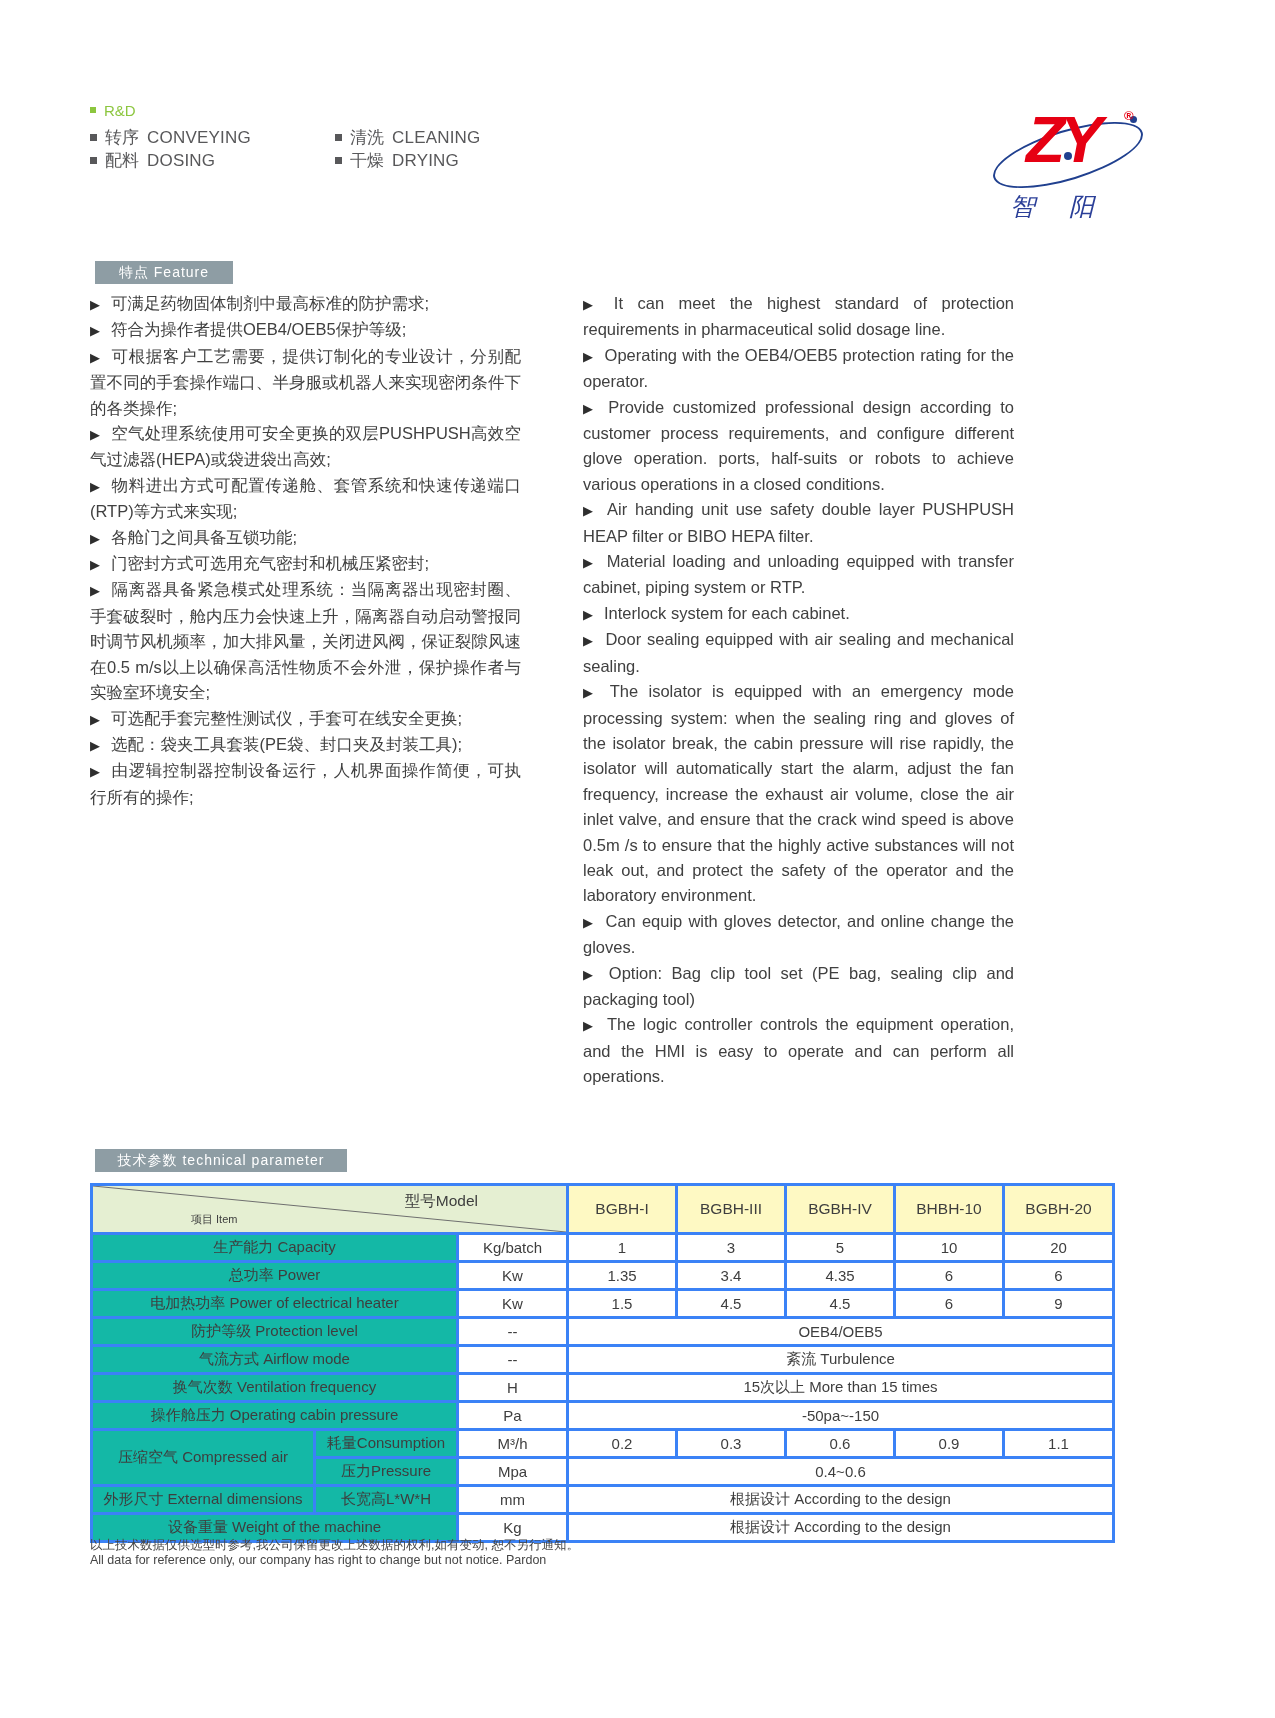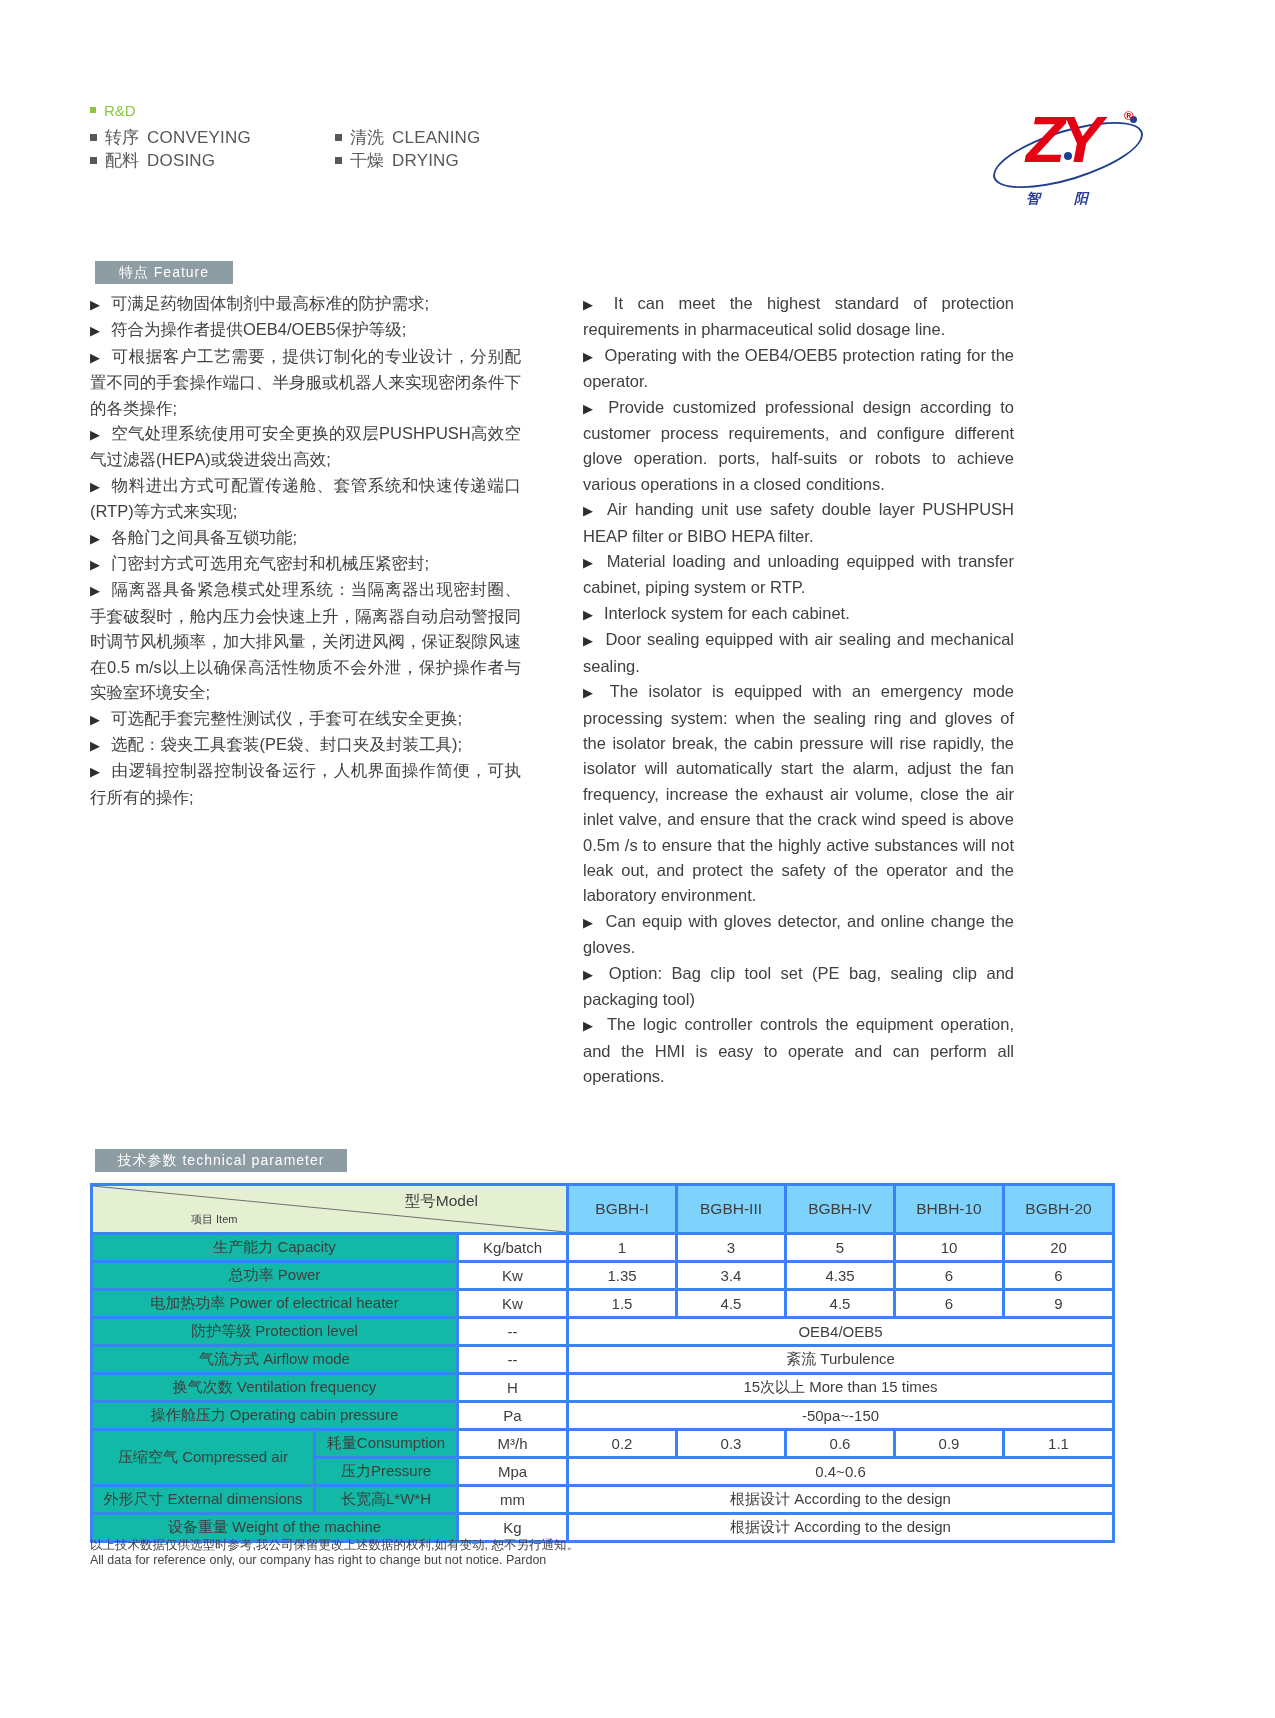--- a/index.html
+++ b/index.html
@@ -25,37 +25,37 @@
   .cat-item{display:flex;align-items:center;height:23px;font-size:17px;color:#58585a;}
   .cat-zh{margin-right:8px;}
   .cat-en{letter-spacing:0.2px;}
   
   .logo{position:absolute;left:1000px;top:106px;width:160px;height:115px;}
   .logo-ellipse{position:absolute;left:-10px;top:24px;width:152px;height:46px;border:2.5px solid #20408f;border-radius:50%;transform:rotate(-17deg);}
   .logo-dot1{position:absolute;left:130px;top:10px;width:7px;height:7px;background:#20408f;border-radius:50%;}
   .logo-dot2{position:absolute;left:64px;top:46px;width:8px;height:8px;background:#20408f;border-radius:50%;}
   .logo-zy{position:absolute;left:26px;top:2px;font-size:64px;line-height:1;font-weight:900;font-style:italic;color:#e60013;letter-spacing:-5px;}
   .logo-reg{position:absolute;left:124px;top:2px;font-size:13px;font-weight:700;color:#e60013;}
-  .logo-sub{position:absolute;left:26px;top:84px;font-size:14px;font-weight:700;font-style:italic;color:#2b3f98;letter-spacing:34px;font-family:"DejaVu Serif",serif;white-space:nowrap;}
+  .logo-sub{position:absolute;left:10px;top:84px;font-size:25px;font-weight:400;font-style:italic;color:#2b3f98;letter-spacing:34px;font-family:"DejaVu Serif",serif;white-space:nowrap;}
   
   .badge{position:absolute;background:#8e9da4;color:#ffffff;font-size:14px;display:flex;align-items:center;justify-content:center;letter-spacing:1px;}
   .badge.feature{left:95px;top:261px;width:138px;height:23px;}
   .badge.tech{left:95px;top:1149px;width:252px;height:23px;}
   
   .col{position:absolute;top:291px;}
   .col.zh{left:90px;width:431px;}
   .col.en{left:583px;width:431px;}
   .bullet{margin:0;font-size:16.5px;line-height:25.4px;text-align:justify;color:#404040;}
   .bullet::before{content:"▶";font-size:13px;margin-right:11px;color:#2e2e2e;}
   
   .tech-table{position:absolute;left:90px;top:1183px;border-collapse:collapse;table-layout:fixed;width:1023px;}
   .tech-table td{border:3px solid #3b82f6;text-align:center;vertical-align:middle;font-size:15px;color:#3e3e3e;padding:0 2px;height:25px;overflow:hidden;}
   .tech-table{border:2px solid #5a5a5a;}
   .tech-table td.g{background:#14b8a6;}
-  .tech-table td.mh{background:#7dd3fc;font-size:15.5px;}
+  .tech-table td.mh{background:#fef9c3;font-size:15.5px;}
   .tech-table td.corner{background:#e5efd2;position:relative;height:46px;padding:0;}
   .corner-top{position:absolute;right:88px;top:5px;font-size:15.5px;}
   .corner-bottom{position:absolute;left:98px;bottom:5px;font-size:11px;}
   .diag{position:absolute;left:0;top:0;width:100%;height:100%;}
   
   .footnote{position:absolute;left:90px;top:1538px;font-size:12.5px;line-height:15px;color:#454545;}
 </style>
 </head>
 <body>
 

